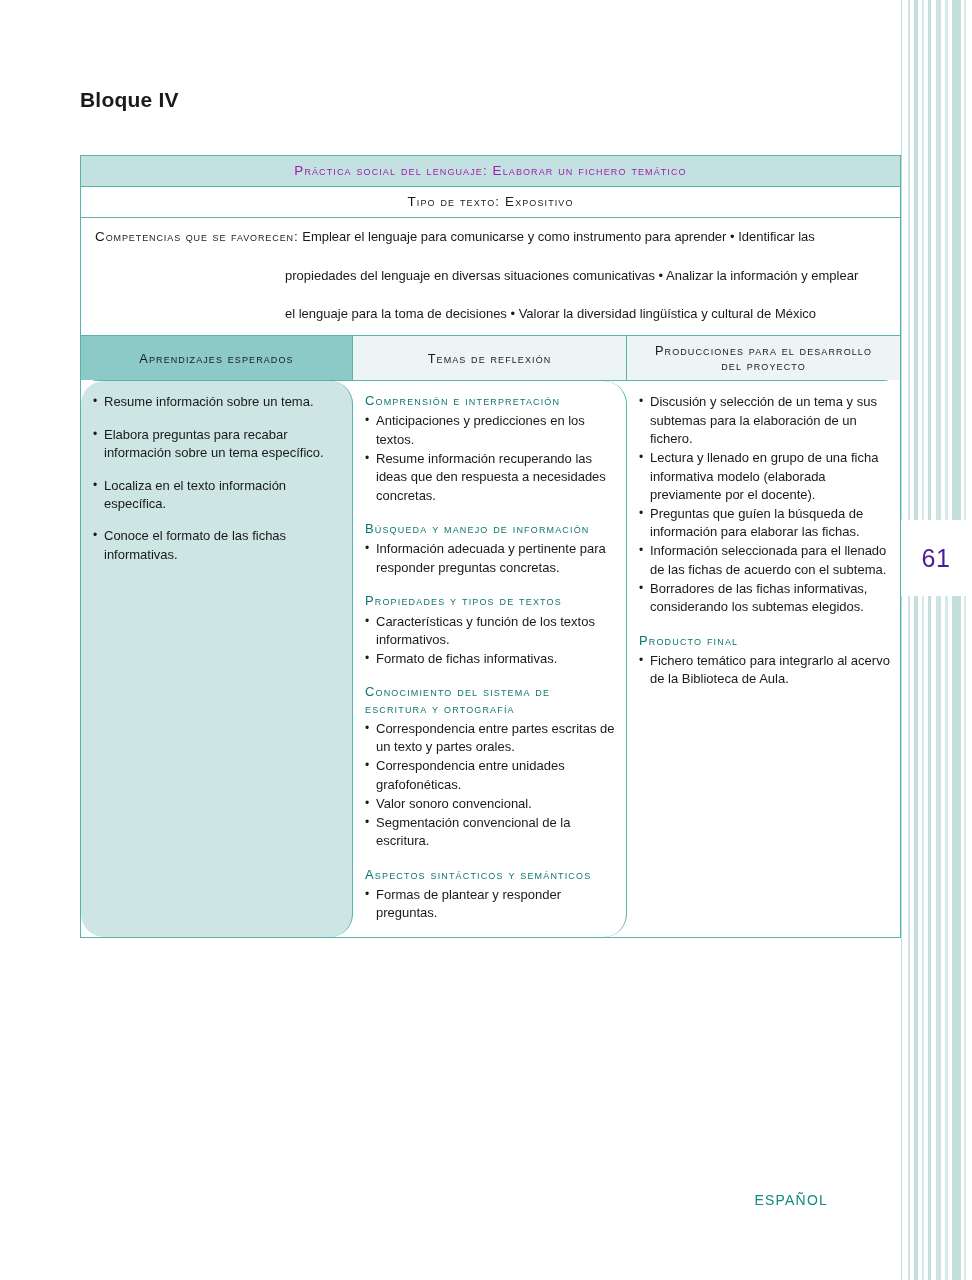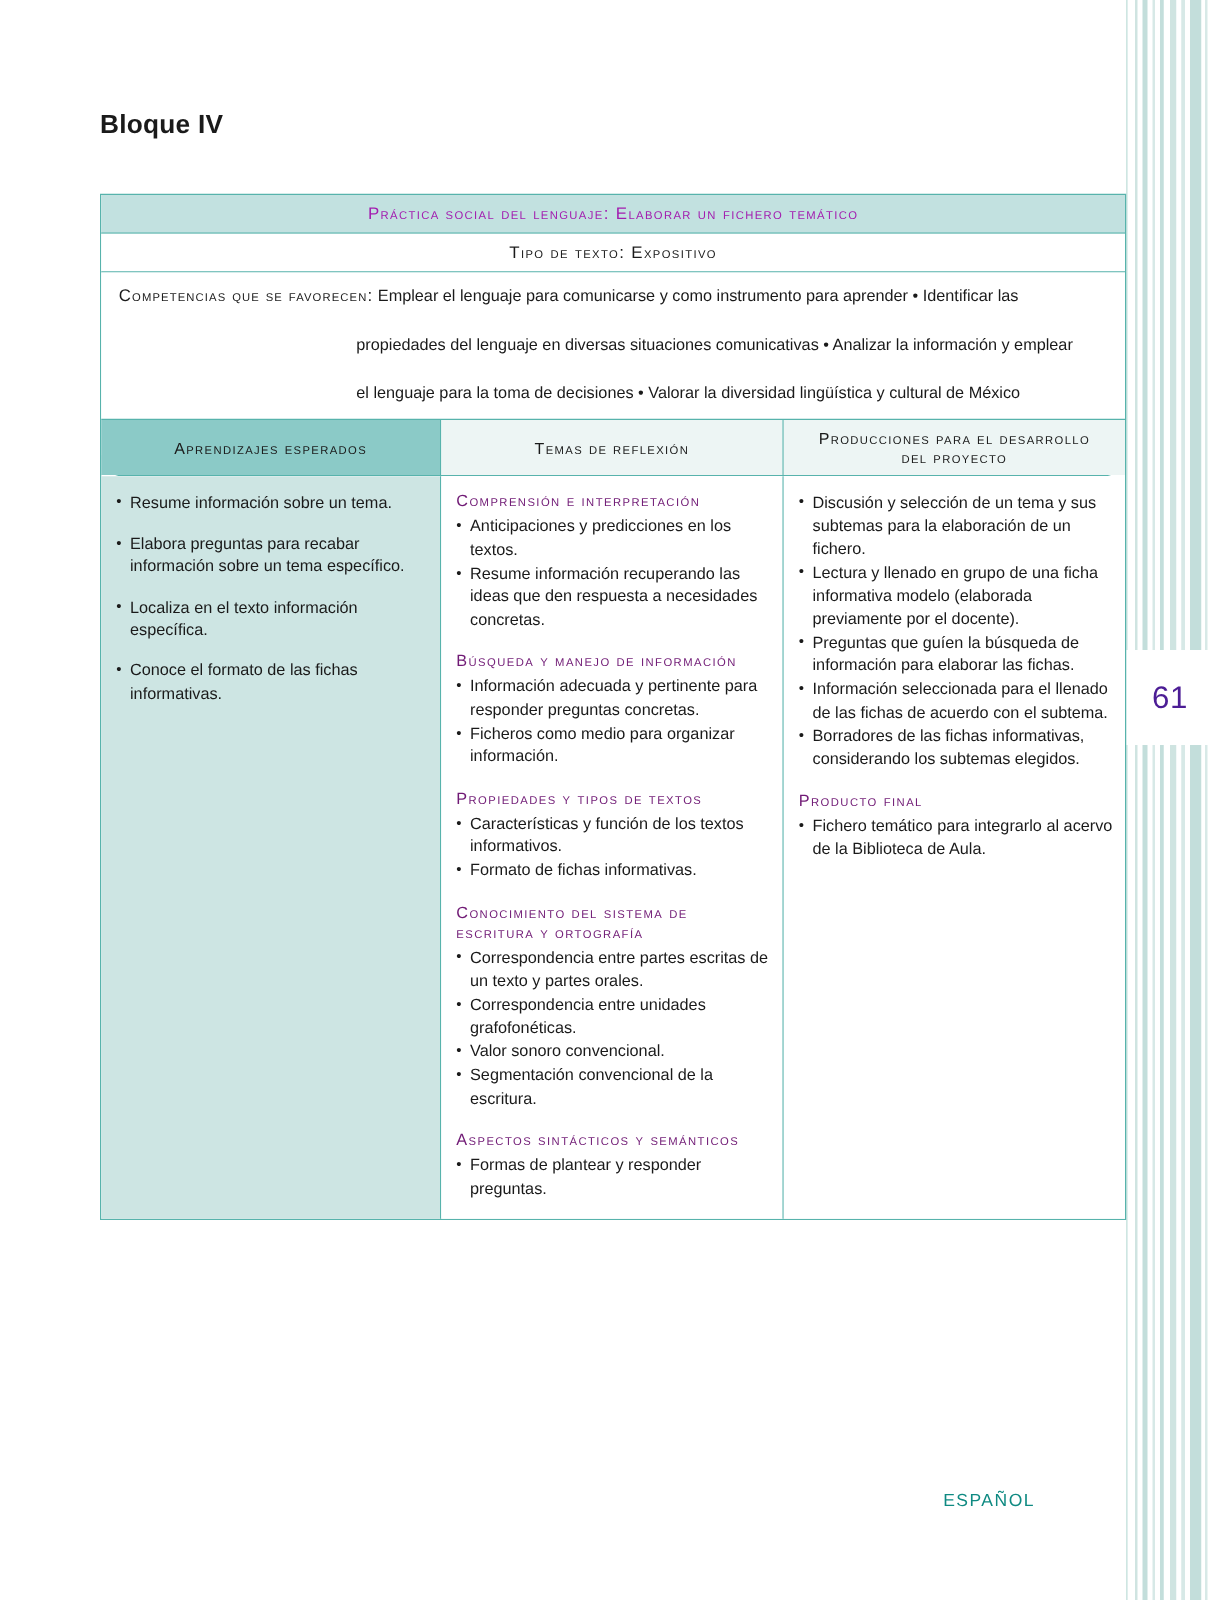--- a/index.html
+++ b/index.html
@@ -171,20 +171,21 @@
   }
 
   
   #col-body {
     display: flex;
     align-items: stretch;
   }
   .col-body {
     box-sizing: border-box;
     padding: 12px 10px 14px 12px;
+    border-radius: 23px;
   }
   .col-body.c1 {
     width: 272px;
     background: #cde5e3;
     border-right: 1.3px solid #57b3ac;
   }
   .col-body.c2 {
     width: 274px;
     background: #ffffff;
     border-right: 1.3px solid #57b3ac;
@@ -213,21 +214,21 @@
     top: 0;
     font-size: 12px;
     color: #1a1a1a;
   }
   ul.bl.spaced li { margin-bottom: 14px; }
   ul.bl.tight li { margin-bottom: 0.5px; }
 
   .sub-head {
     font-variant: small-caps;
     letter-spacing: 1.15px;
-    color: #701a75;
+    color: #0f766e;
     font-size: 13px;
     line-height: 1.25;
     margin: 0 0 3px 0;
   }
   .group { margin-bottom: 16px; }
   .group:last-child { margin-bottom: 0; }
 
   #footer-label {
     position: absolute;
     right: 72px;
@@ -304,21 +305,20 @@
               <div class="sub-head">Comprensión e interpretación</div>
               <ul class="bl tight">
                 <li>Anticipaciones y predicciones en los textos.</li>
                 <li>Resume información recuperando las ideas que den respuesta a necesidades concretas.</li>
               </ul>
             </div>
             <div class="group">
               <div class="sub-head">Búsqueda y manejo de información</div>
               <ul class="bl tight">
                 <li>Información adecuada y pertinente para responder preguntas concretas.</li>
-                <li>Ficheros como medio para organizar información.</li>
               </ul>
             </div>
             <div class="group">
               <div class="sub-head">Propiedades y tipos de textos</div>
               <ul class="bl tight">
                 <li>Características y función de los textos informativos.</li>
                 <li>Formato de fichas informativas.</li>
               </ul>
             </div>
             <div class="group">

